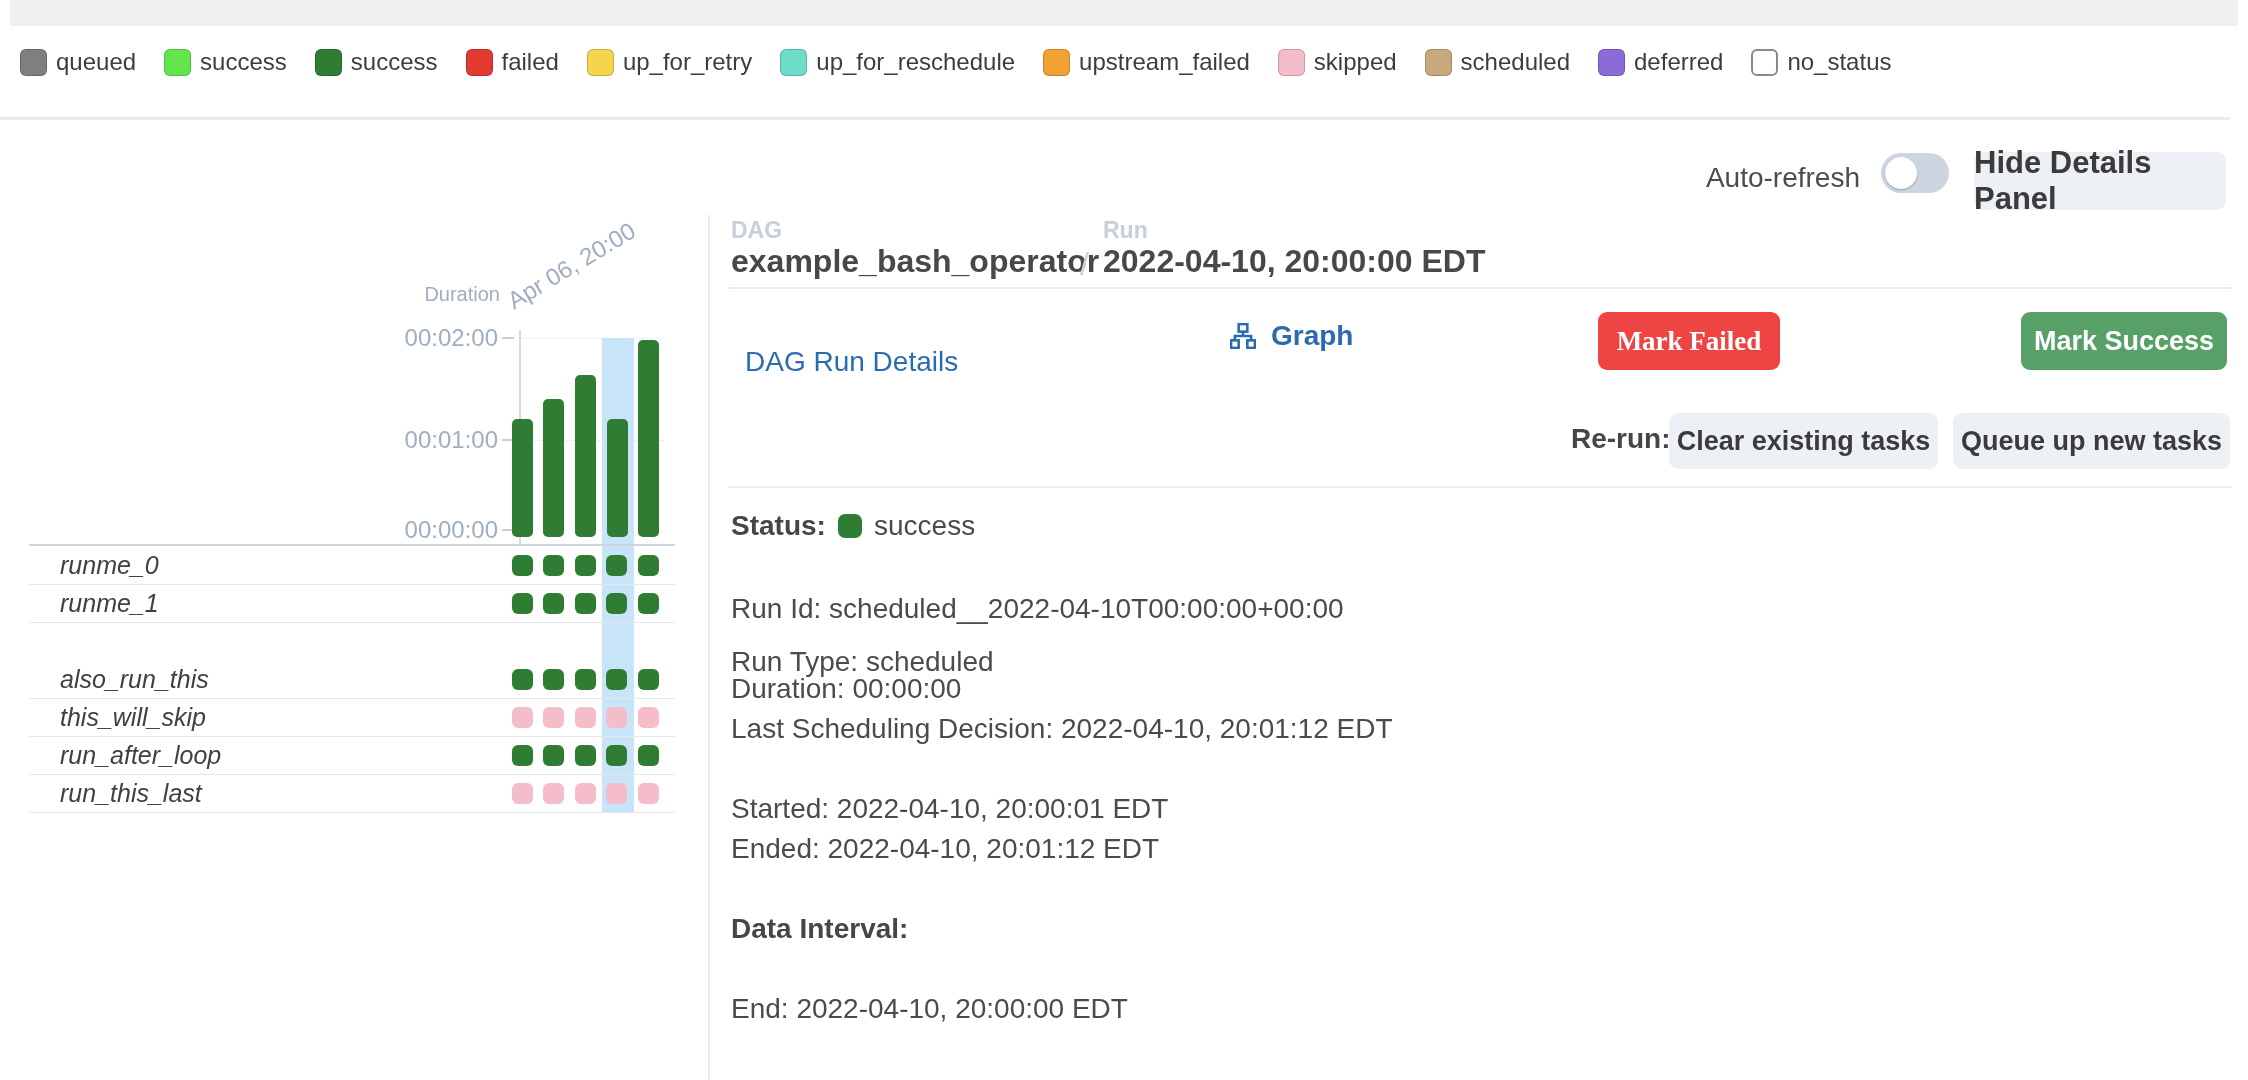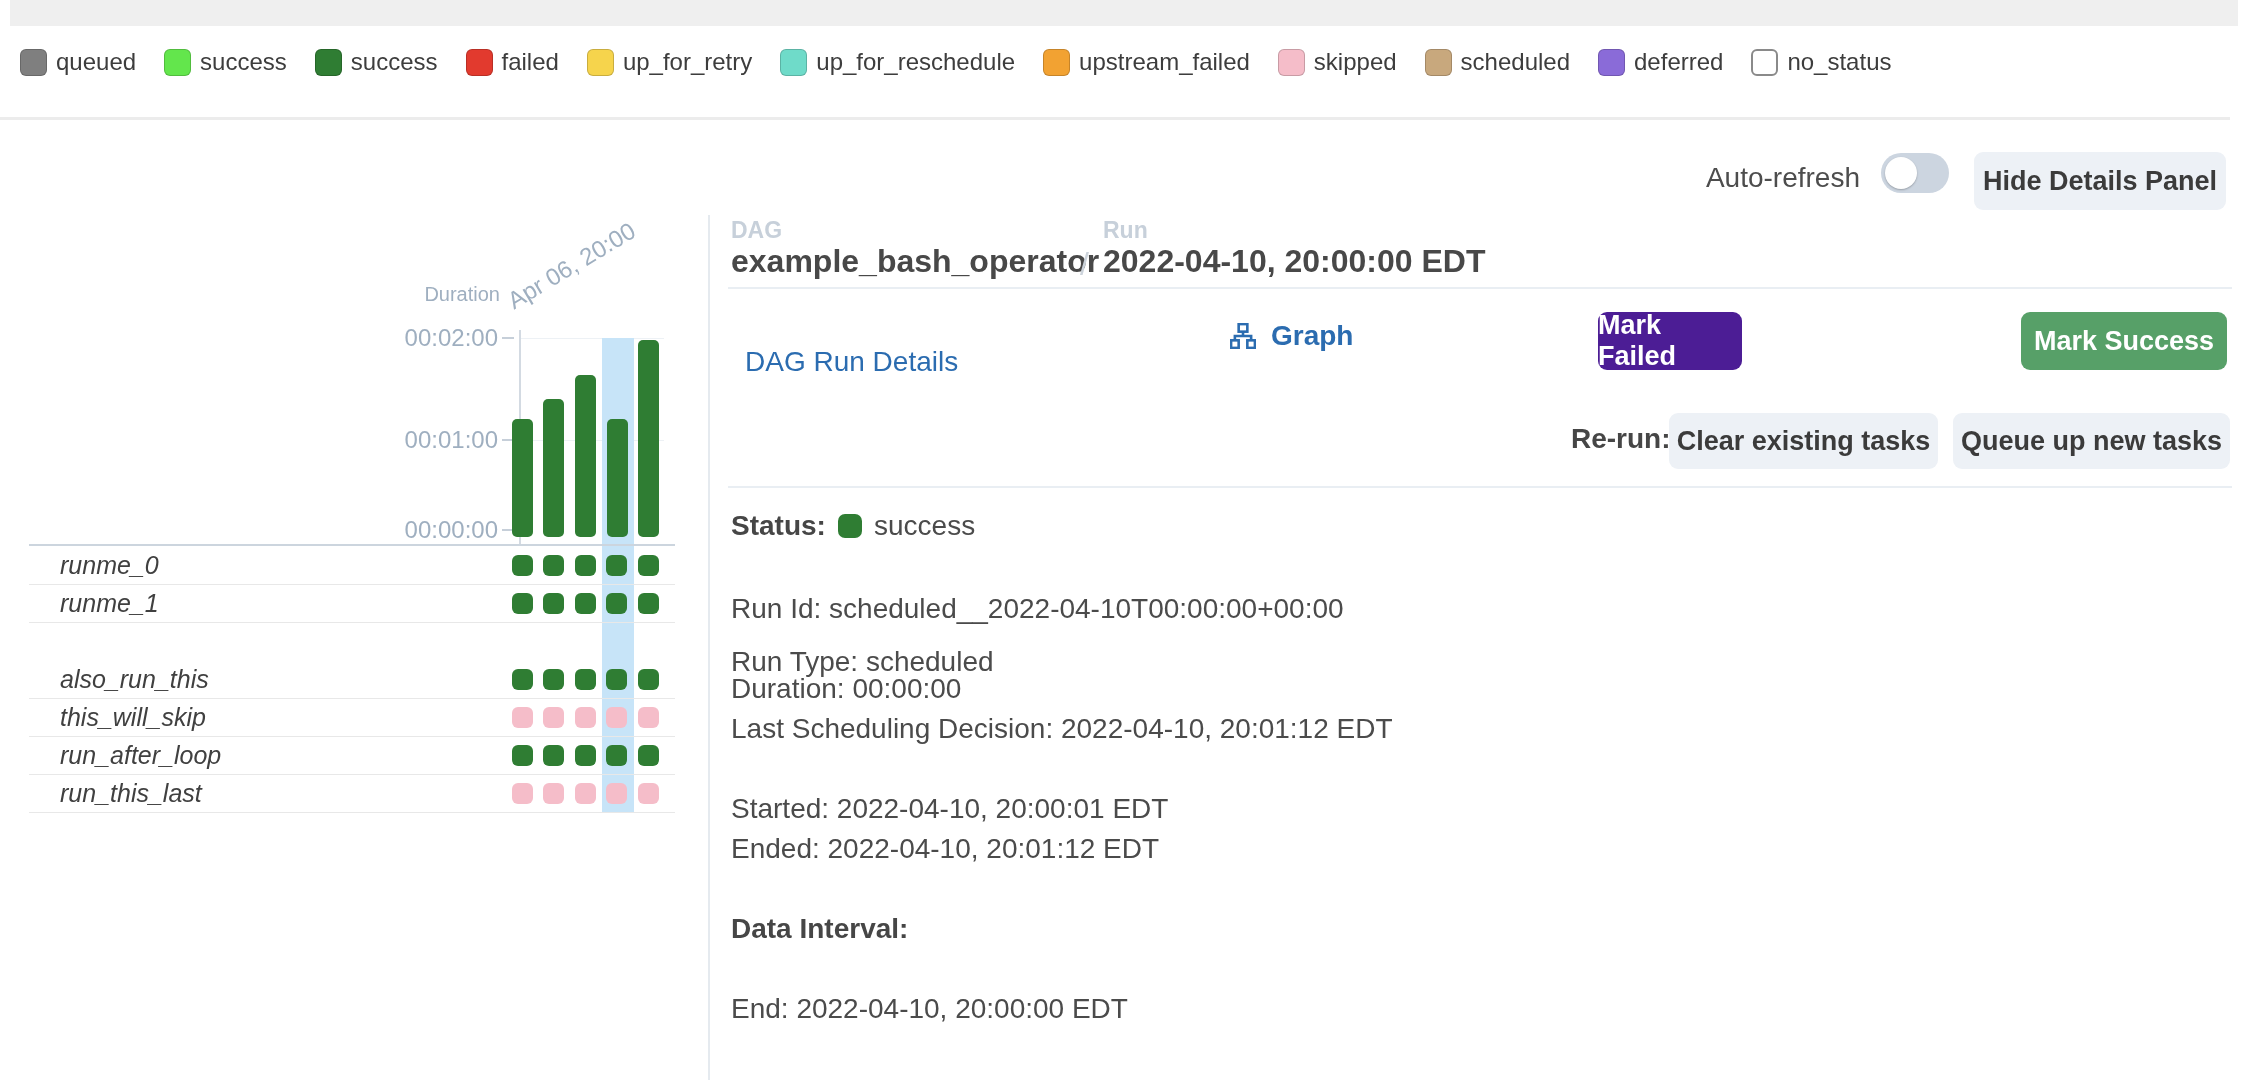--- a/index.html
+++ b/index.html
@@ -13,21 +13,21 @@
   .sw{width:27px;height:27px;border-radius:6px;border:1px solid rgba(0,0,0,0.18);box-sizing:border-box;}
   .sw-none{border:2px solid #8a8a8a;}
   .hr1{position:absolute;left:0;top:117px;width:2230px;height:3px;background:#ececec;}
 
   
   .autolabel{position:absolute;left:1600px;top:162px;width:260px;text-align:right;font-size:28px;color:#4d4d4d;}
   .toggle{position:absolute;left:1881px;top:153px;width:68px;height:40px;border-radius:20px;background:#ccd5e0;}
   .knob{position:absolute;left:4px;top:4px;width:32px;height:32px;border-radius:50%;background:#fff;box-shadow:0 1px 2px rgba(0,0,0,.25);}
   .btn{display:flex;align-items:center;justify-content:center;font-weight:bold;border-radius:9px;box-sizing:border-box;cursor:pointer;}
   .btn-light{background:#edf1f6;color:#3b3b3b;}
-  .hidebtn{position:absolute;left:1974px;top:152px;width:252px;height:58px;font-size:27px;}
+  .hidebtn{position:absolute;left:1974px;top:152px;width:252px;height:58px;font-size:31px;}
 
   
   .axis-title{position:absolute;left:330px;top:283px;width:170px;text-align:right;font-size:20px;color:#9fafc0;}
   .datelabel{position:absolute;left:517px;top:287px;font-size:24px;color:#9fafc0;white-space:nowrap;
              transform:rotate(-31deg);transform-origin:0 100%;}
   .ytick{position:absolute;left:290px;width:208px;text-align:right;font-size:24px;color:#9fafc0;}
   .yt0{top:324px;} .yt1{top:426px;} .yt2{top:516px;}
   .tickmark{position:absolute;left:502px;width:12px;height:2px;background:#c6cfd9;}
   .tm0{top:337px;} .tm1{top:439px;} .tm2{top:529px;}
   .vaxis{position:absolute;left:519px;top:330px;width:2px;height:216px;background:#d3dae2;}
@@ -49,21 +49,21 @@
   
   .vdivider{position:absolute;left:708px;top:215px;width:2px;height:865px;background:#e5eaef;}
   .crumb-label{position:absolute;top:217px;font-size:23px;font-weight:bold;color:#c7d0da;}
   .crumb-value{position:absolute;top:243px;font-size:32px;font-weight:bold;color:#484848;}
   .crumb-sep{position:absolute;left:1080px;top:246px;font-size:32px;color:#ccd3db;}
   .hrline{position:absolute;left:728px;width:1504px;height:2px;background:#e9eef3;}
   .hr-head{top:287px;} .hr-rerun{top:486px;}
   .linkblue{position:absolute;top:346px;font-size:28px;font-weight:normal;color:#2b6cb0;cursor:pointer;}
   .graphbtn{position:absolute;left:1230px;top:320px;display:flex;align-items:center;gap:15px;cursor:pointer;}
   .graphbtn span{font-size:28px;font-weight:bold;color:#2b6cb0;}
-  .markfailed{position:absolute;left:1598px;top:312px;width:144px;height:58px;font-size:27px;color:#fff;background:#4c1d95;}
+  .markfailed{position:absolute;left:1598px;top:312px;width:182px;height:58px;font-size:27px;color:#fff;background:#ef4444;font-family:Liberation Serif, serif;}
   .marksuccess{position:absolute;left:2021px;top:312px;width:206px;height:58px;font-size:27px;color:#fff;background:#57a068;}
   .rerunlabel{position:absolute;left:1571px;top:423px;font-size:28px;font-weight:bold;color:#464646;}
   .clearbtn{position:absolute;left:1669px;top:413px;width:269px;height:56px;font-size:27px;}
   .queuebtn{position:absolute;left:1953px;top:413px;width:277px;height:56px;font-size:27px;}
 
   .statuslabel{position:absolute;left:731px;top:510px;font-size:28px;font-weight:bold;color:#464646;}
   .statusdot{position:absolute;left:838px;top:514px;width:24px;height:24px;border-radius:7px;}
   .statusval{position:absolute;left:874px;top:510px;font-size:28px;color:#4b4b4b;}
   .dline{position:absolute;left:731px;font-size:28px;color:#4b4b4b;white-space:nowrap;}
   .dl0{top:593px;} .dl1{top:633px;margin-top:13px;} .dl2{top:673px;} .dl3{top:713px;}

